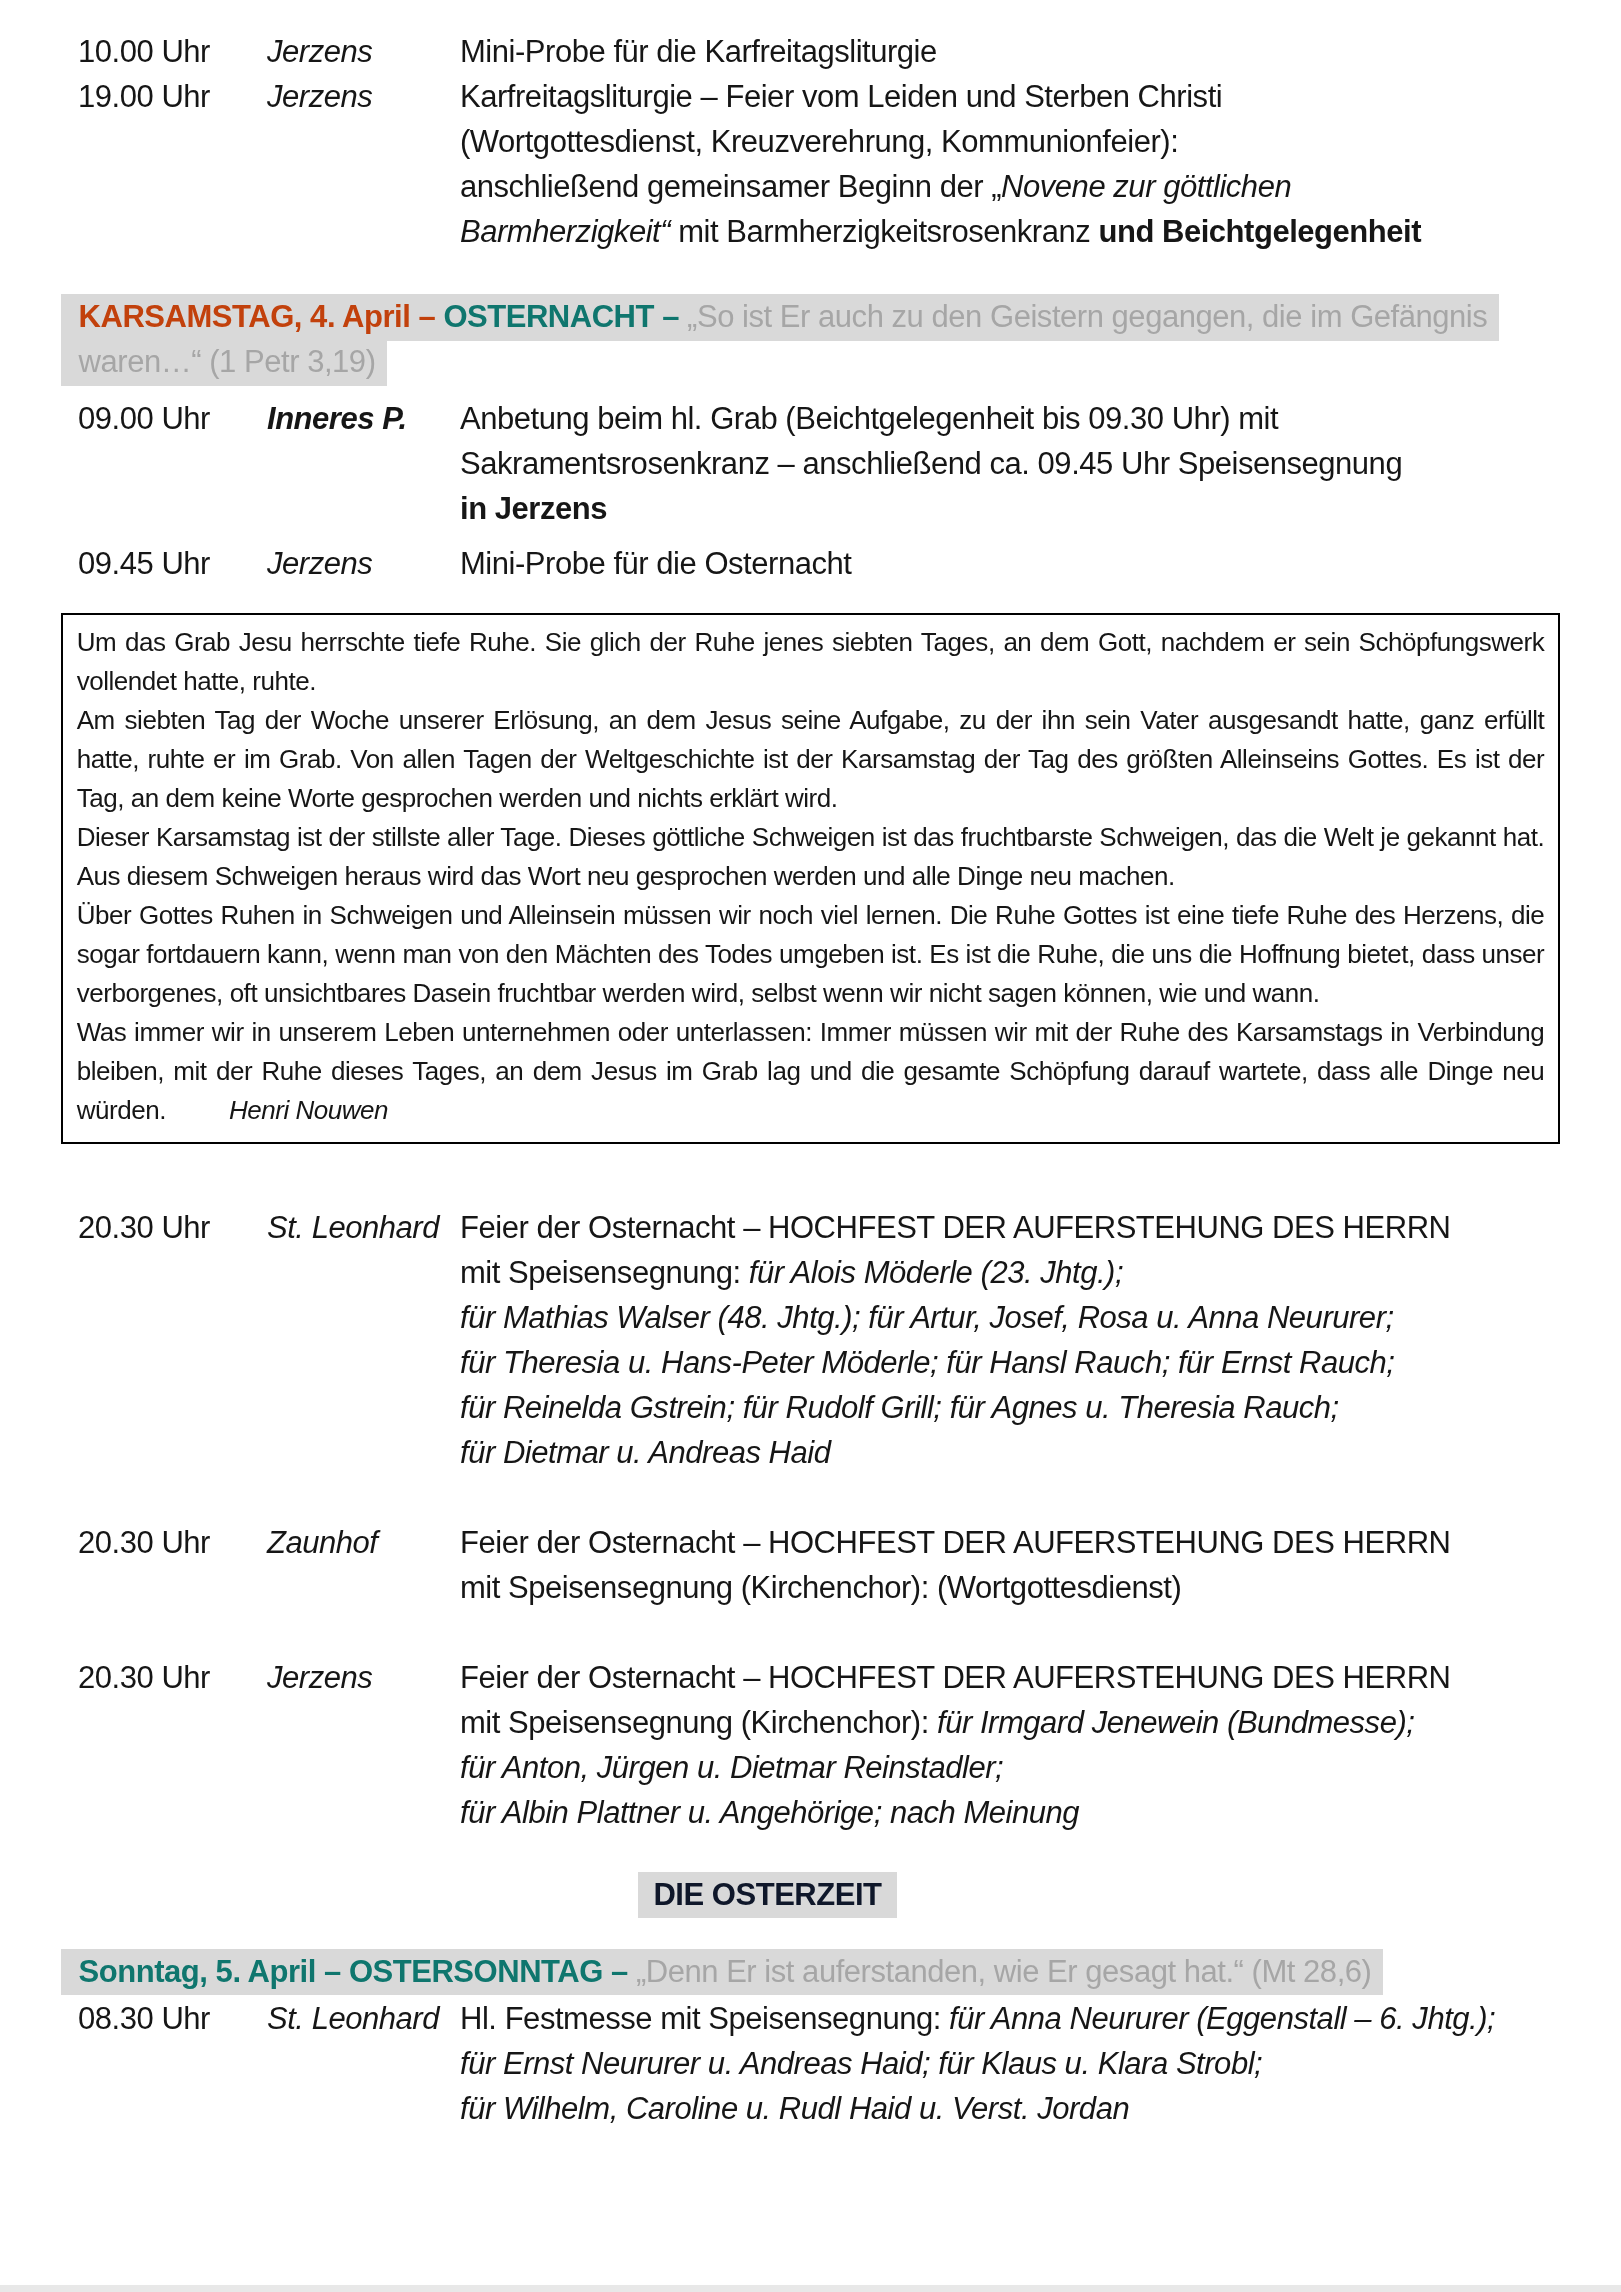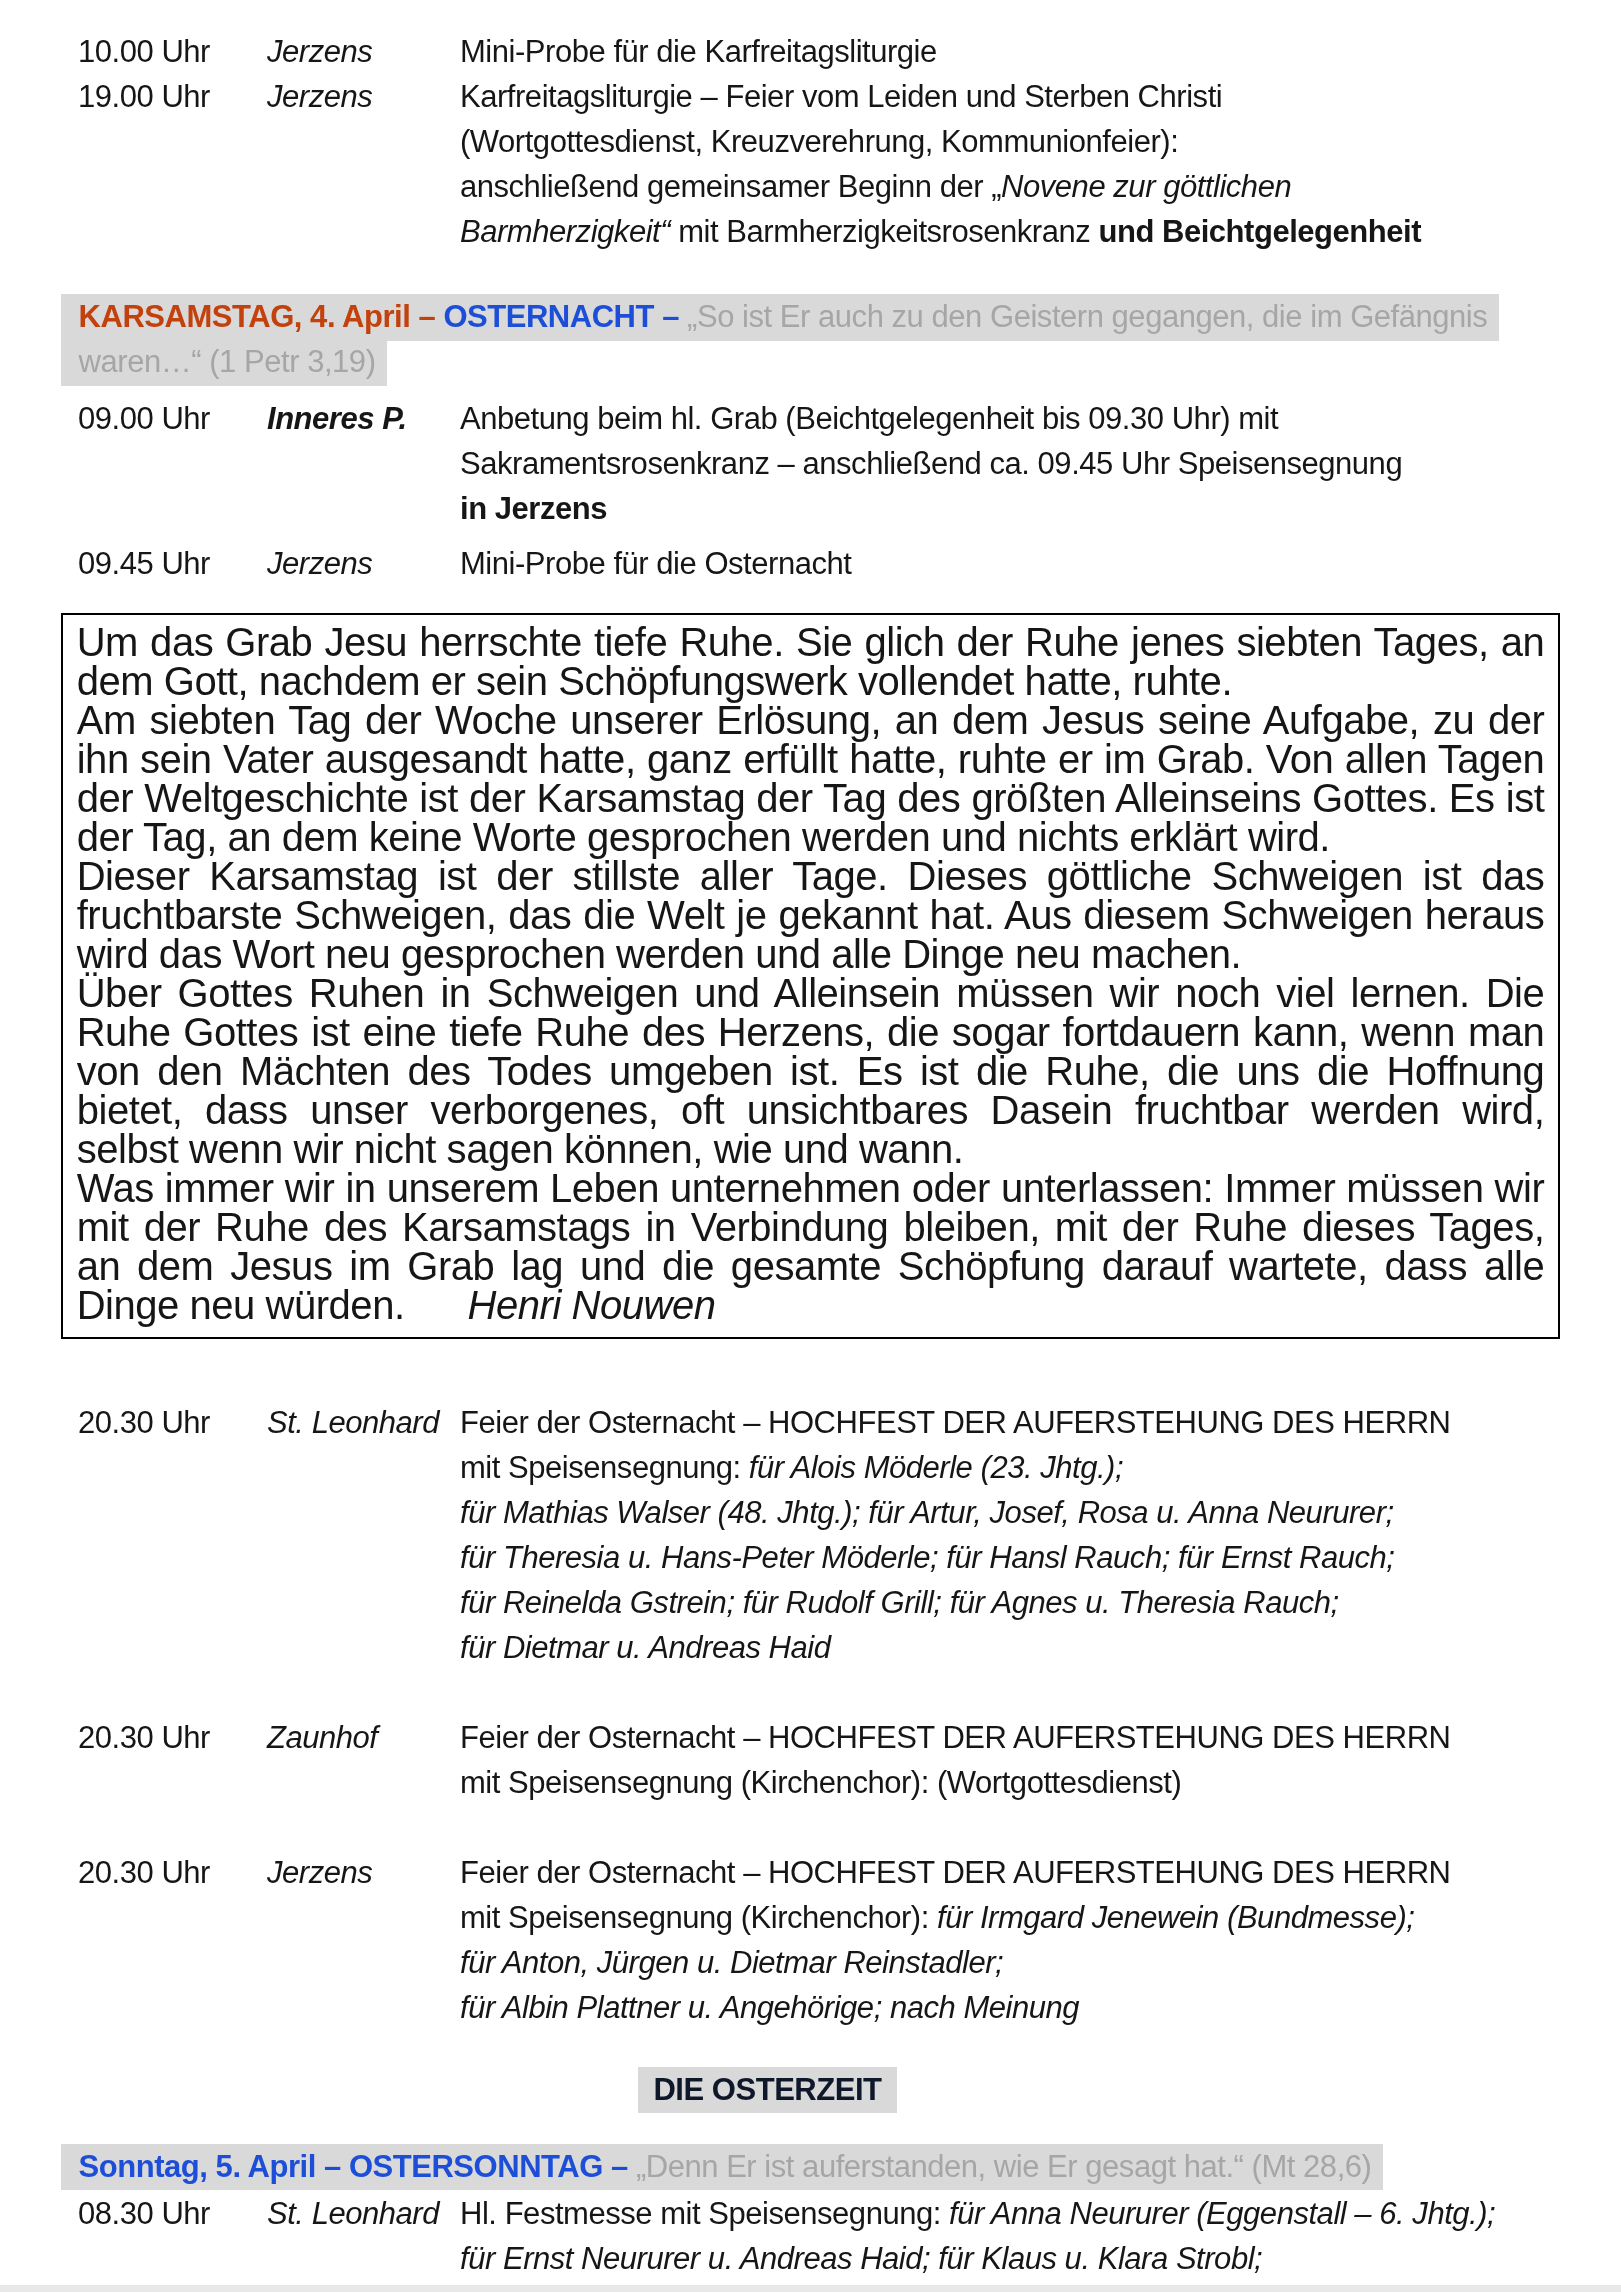--- a/index.html
+++ b/index.html
@@ -32,37 +32,37 @@
   .line { min-height:45px; }
 
   .day-header { margin-left:61px; margin-right:37px;margin-top:32px; }
   .hl {
     background:#D9D9D9;
     padding:4.9px 11.8px 6.9px 17.6px;
     -webkit-box-decoration-break:clone;
     box-decoration-break:clone;
   }
   .day-label   { color:#c2410c; font-weight:bold; }
-  .feast-label { color:#1d4ed8; font-weight:bold; }
+  .feast-label { color:#0f766e; font-weight:bold; }
   .quote       { color:#A6A6A6; }
 
   .mt-header  { margin-top:40px; }
   .mt-row12   { margin-top:11.8px; }
   .mt-row10   { margin-top:9.8px; }
   .mt-box     { margin-top:27.4px; }
   .mt-stl     { margin-top:61px; }
   .mt-46      { margin-top:45px; }
   .mt-oz      { margin-top:37px; }
   .mt-row2    { margin-top:2px; }
 
   .box {
     margin-left:61px; margin-right:61px;
     border:2.9px solid #000;
     padding:7.8px 13.7px 11.8px 13.7px;
-    font-size:40px;
+    font-size:26px;
     line-height:39px;
     text-align:justify;
   }
   .box p { margin:0; }
   .attribution { font-style:italic; margin-left:63px; }
 
   .center-head { text-align:center; padding-right:86px; }
   .hl2 {
     background:#D9D9D9;
     color:#0f172a;

